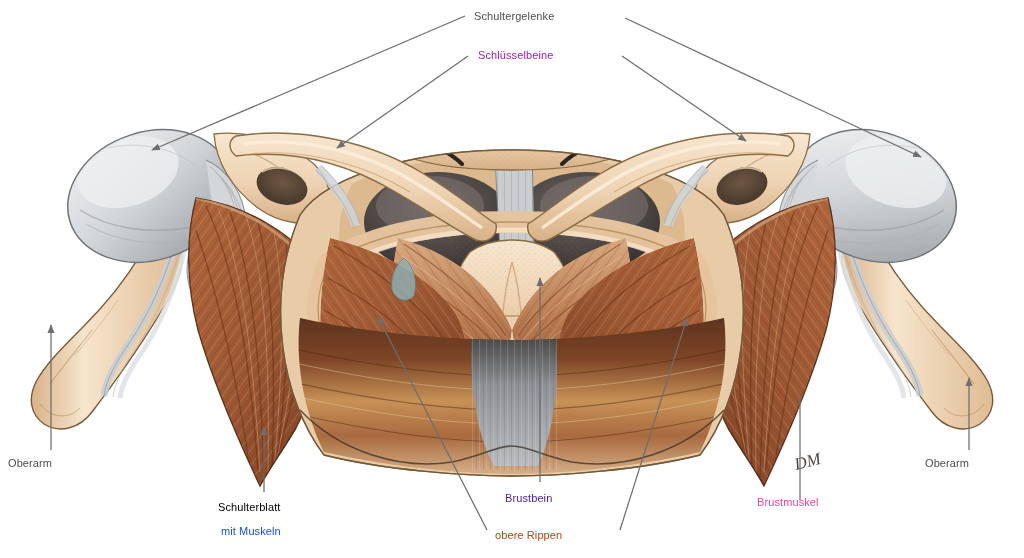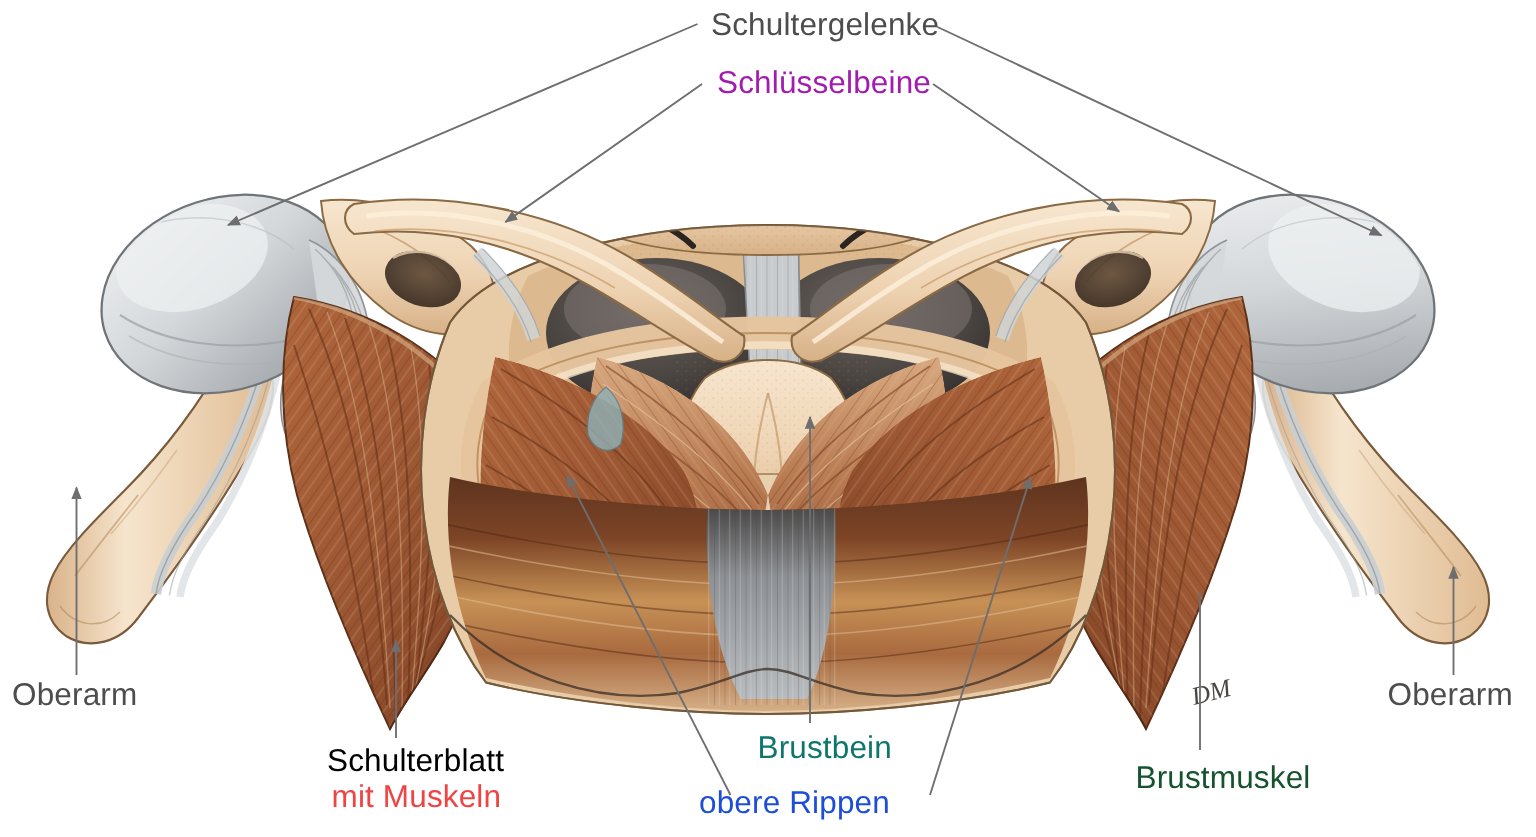--- a/index.html
+++ b/index.html
@@ -7,21 +7,21 @@
     width:1024px;height:558px;
     background:#ffffff;
     font-family:"Liberation Sans", sans-serif;
     overflow:hidden;position:relative;
   }
   #stage{position:absolute;inset:0;width:1024px;height:558px;}
   svg.layer{position:absolute;left:0;top:0;width:1024px;height:558px;}
   .lbl{
     position:absolute;
     color:#4d4d4d;
-    font-size:21px;
+    font-size:11px;
     line-height:21px;
     letter-spacing:.1px;
     white-space:pre;
     user-select:none;
   }
 </style>
 </head>
 <body>
 
 <div id="stage">
@@ -472,19 +472,19 @@
         <line x1="800" y1="500" x2="800" y2="395" stroke="#6e6e6e"></line>
       </g>
   </svg>
 
   <div id="label-group">
       <div class="lbl" style="left: 474px; top: 6px; color: rgb(77, 77, 77);">Schultergelenke</div>
       <div class="lbl" style="left: 478px; top: 45px; color: #a21caf;">Schlüsselbeine</div>
       <div class="lbl" style="left: 8px; top: 453px; color: rgb(77, 77, 77);">Oberarm</div>
       <div class="lbl" style="left: 925px; top: 453px; color: rgb(77, 77, 77);">Oberarm</div>
       <div class="lbl" style="left: 218px; top: 497px; color: #000000;">Schulterblatt</div>
-      <div class="lbl" style="left: 221px; top: 521px; color: #ef4444;">mit Muskeln</div>
-      <div class="lbl" style="left: 505px; top: 488px; color: #0f766e;">Brustbein</div>
-      <div class="lbl" style="left: 466px; top: 525px; color: #1d4ed8;">obere Rippen</div>
-      <div class="lbl" style="left: 757px; top: 508px; color: #14532d;">Brustmuskel</div>
+      <div class="lbl" style="left: 221px; top: 521px; color: #1d4ed8;">mit Muskeln</div>
+      <div class="lbl" style="left: 505px; top: 488px; color: #4c1d95;">Brustbein</div>
+      <div class="lbl" style="left: 495px; top: 525px; color: #c2410c;">obere Rippen</div>
+      <div class="lbl" style="left: 757px; top: 492px; color: #ec4899;">Brustmuskel</div>
     </div>
 
 </div>
 
 </body></html>

